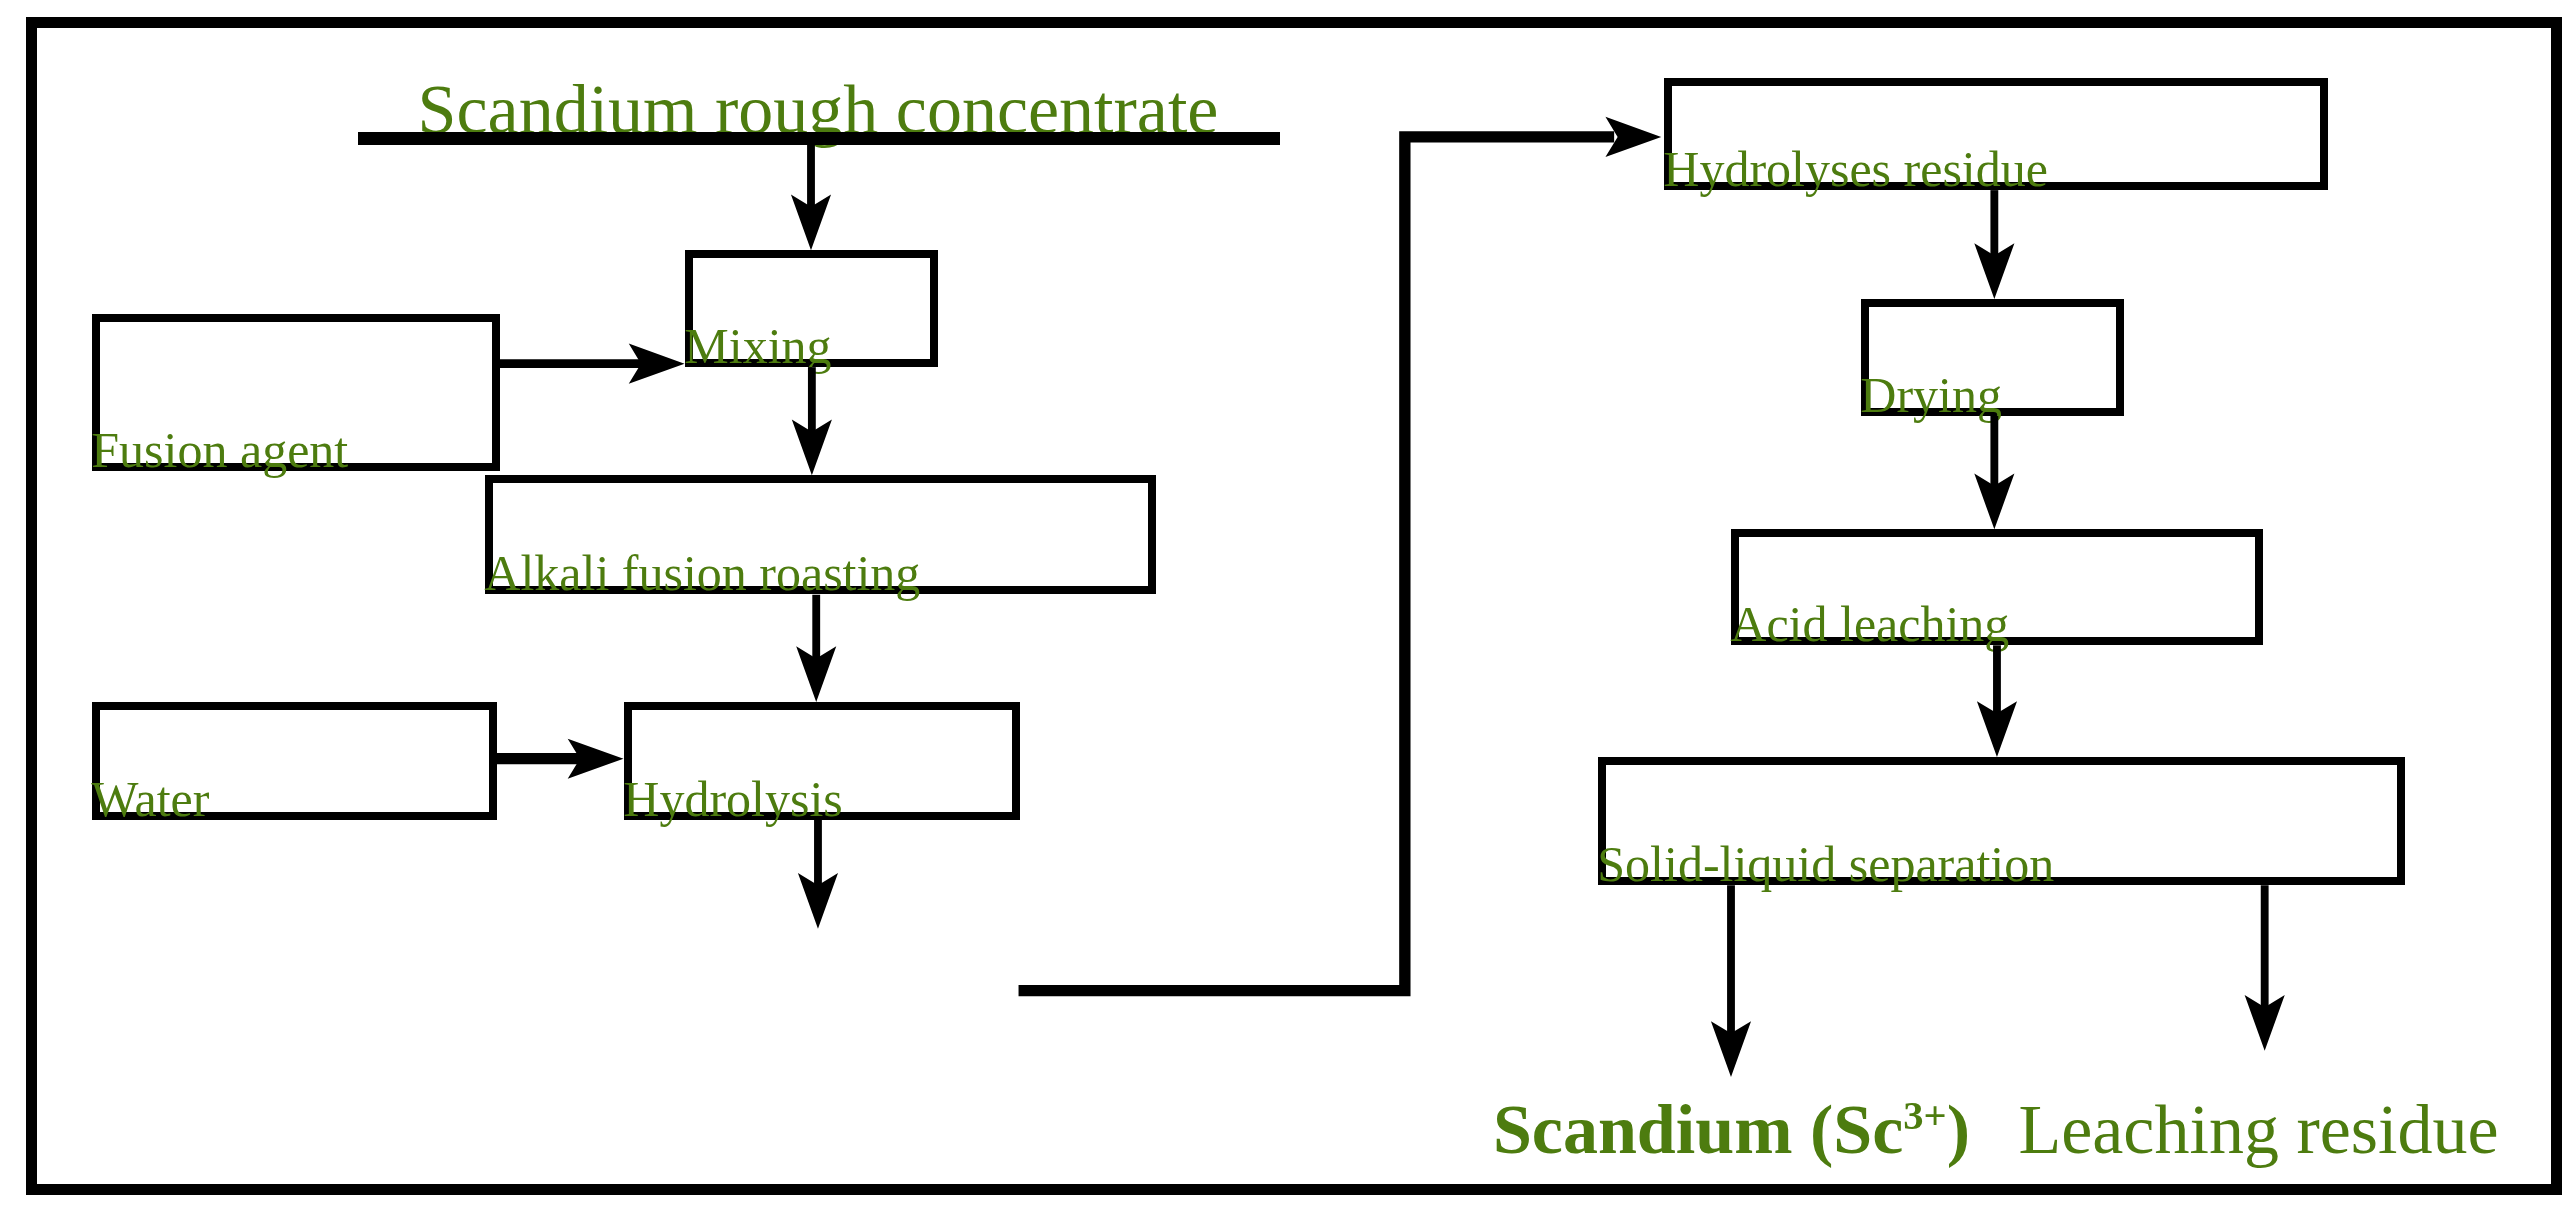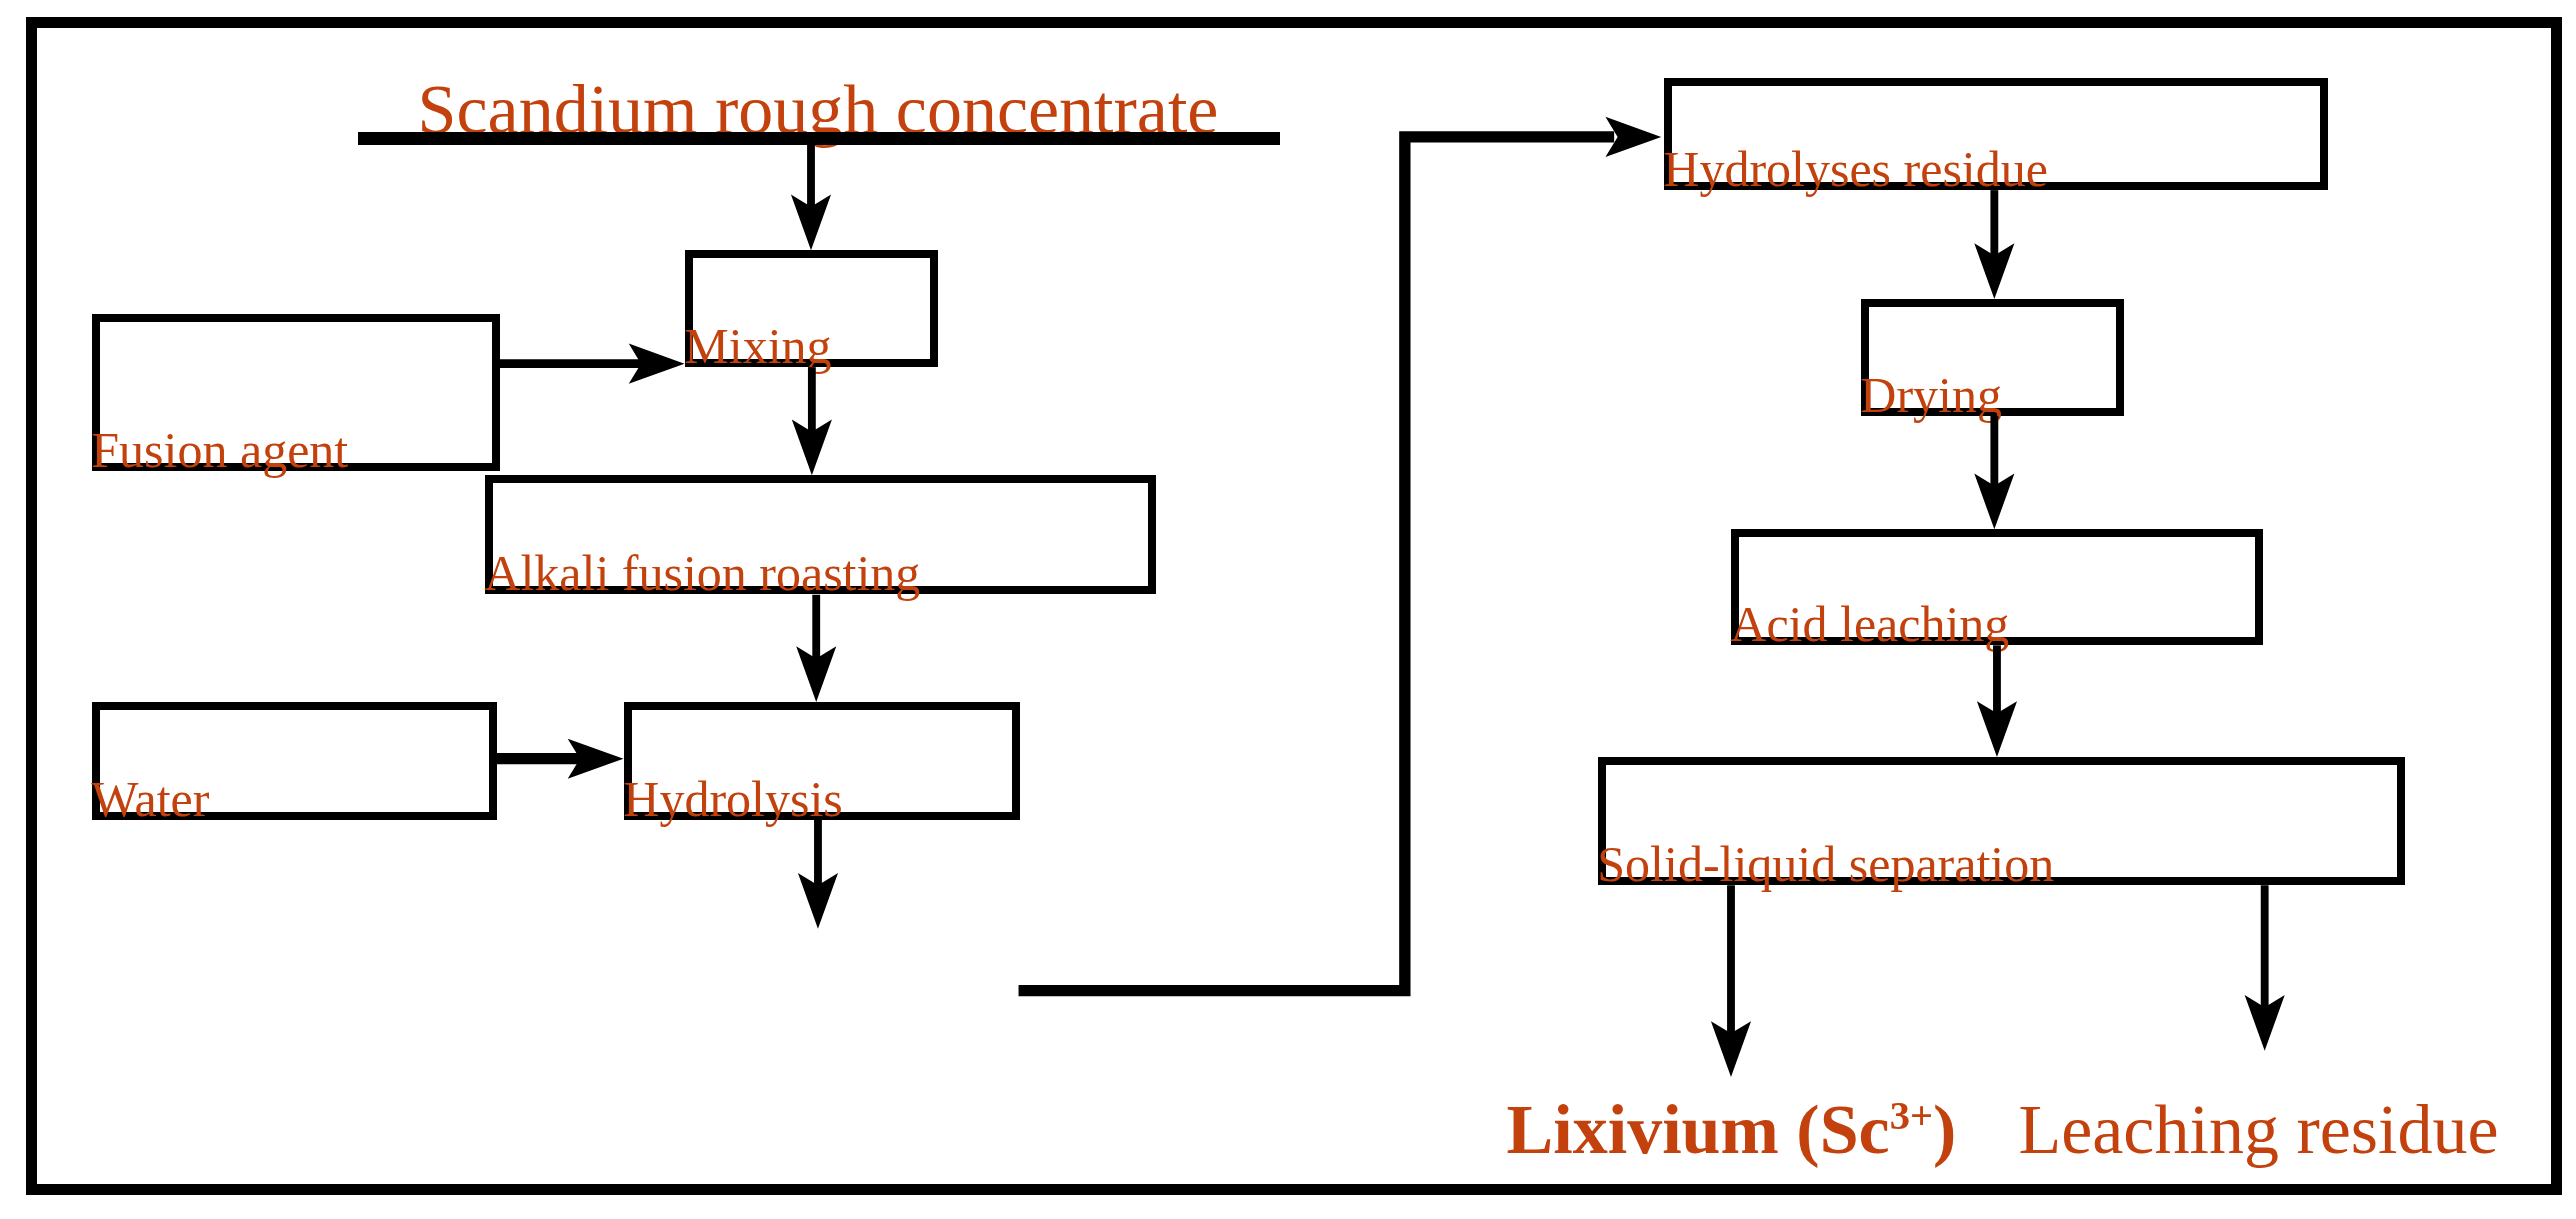--- a/index.html
+++ b/index.html
@@ -1,21 +1,21 @@
 <!DOCTYPE html>
 <html style="font-size:14px"><head>
 <meta charset="utf-8">
 <style>
   html,body{margin:0;padding:0;background:#fff;}
   #figure{
     position:relative;
     width:2576px;height:1220px;
     background:#fff;
     font-family:"Liberation Serif", serif;
-    color:#c2410c;
+    color:#4d7c0f;
     overflow:hidden;
   }
   .outer-border{
     position:absolute;
     left:26px;top:17.4px;width:2536px;height:1178px;
     border:11.3px solid #000;
     box-sizing:border-box;
   }
   .flow-title{
     position:absolute;
@@ -98,21 +98,21 @@
     <div class="lbl">Drying</div>
   </div>
   <div class="box b-acid">
     <div class="lbl">Acid leaching</div>
   </div>
   <div class="box b-sls">
     <div class="lbl">Solid-liquid separation</div>
   </div>
 
   <div class="out-label out-lixivium">
-    <span>Lixivium (Sc</span><sup>3+</sup><span>)</span>
+    <span>Scandium (Sc</span><sup>3+</sup><span>)</span>
   </div>
   <div class="out-label out-leaching">Leaching residue</div>
 
   <svg class="arrows" width="2576" height="1220" viewBox="0 0 2954 1399" xmlns="http://www.w3.org/2000/svg">
 
     <path class="shaft" stroke-width="9" d="M930 160 V238"></path>
     <polygon class="head" points="930,287 907,223 930,237 953,223"></polygon>
 
     <path class="shaft" stroke-width="10" d="M570 417 H736"></path>
     <polygon class="head" points="785,417 721,394 735,417 721,440"></polygon>

